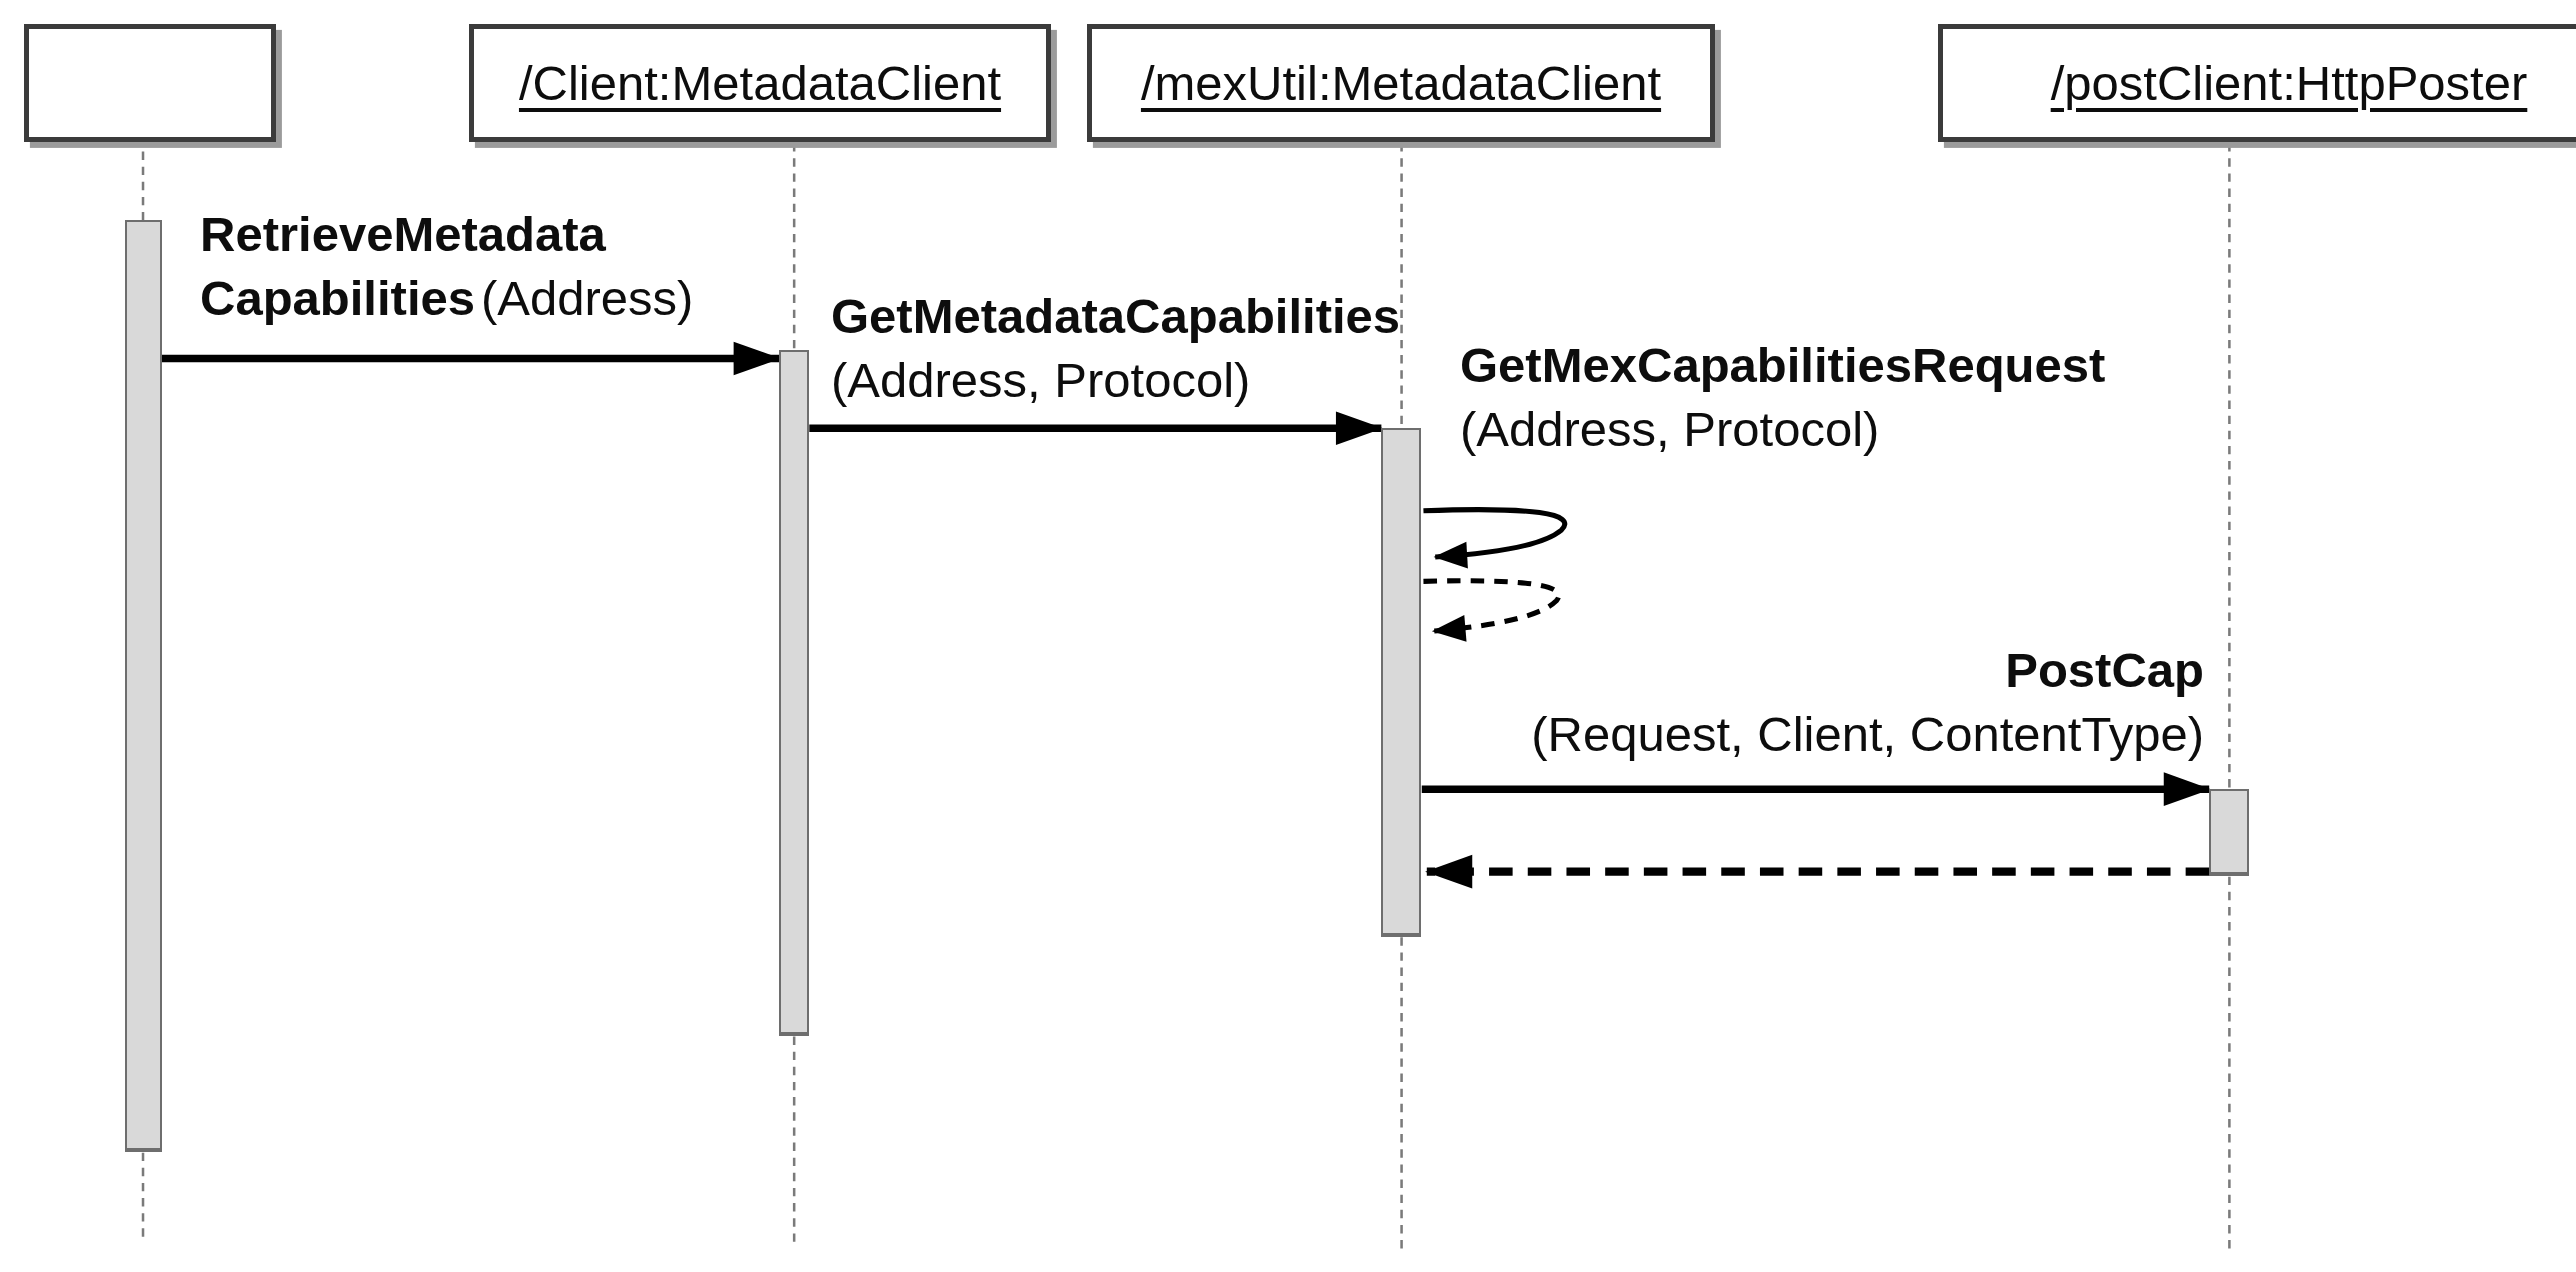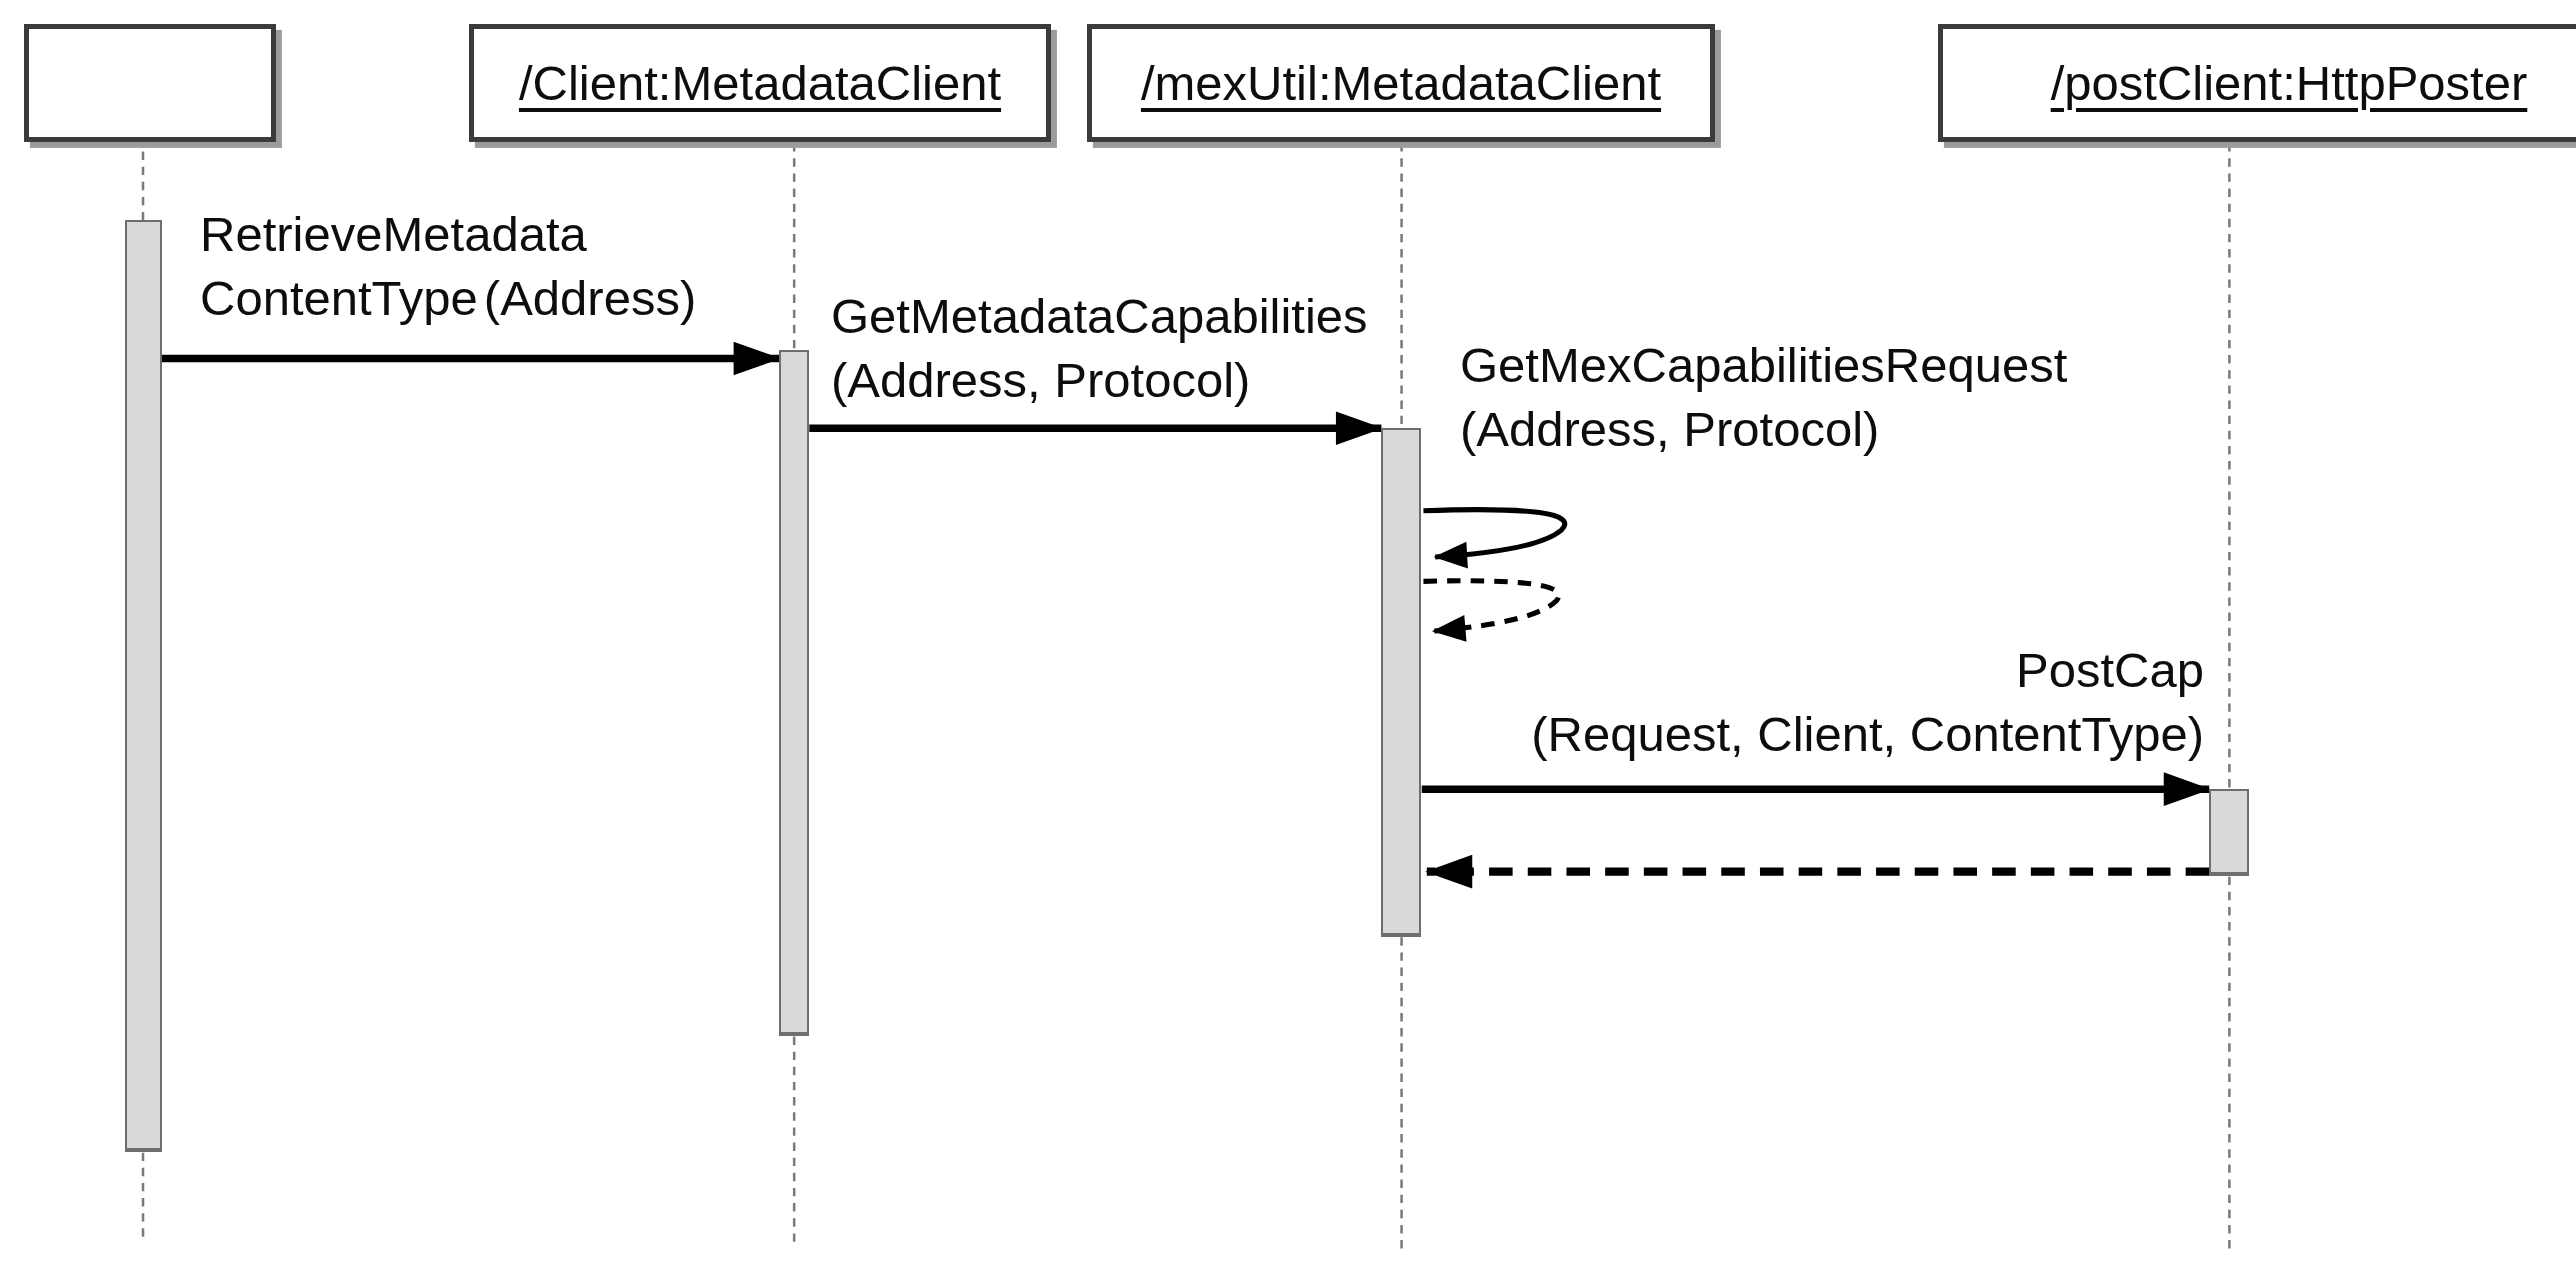--- a/index.html
+++ b/index.html
@@ -40,21 +40,21 @@
     border-bottom-width:4.2px;
   }
   
   .msg{
     position:absolute;
     font-size:49px;
     line-height:64px;
     white-space:nowrap;
     color:#0d0d0d;
   }
-  .msg .b{font-weight:400;}
+  .msg .b{font-weight:700;}
   .msg .sp{margin-left:6px;}
   .center{text-align:right;}
 </style>
 </head>
 <body>
 
 <div class="canvas">
 
   <svg class="layer" width="2576" height="1273" viewBox="0 0 3062 1513">
     <defs>
@@ -108,21 +108,21 @@
   </div>
 
   <div class="bar" style="left:125px;top:220px;width:37px;height:932px;"></div>
   <div class="bar" style="left:779px;top:350px;width:30px;height:686px;"></div>
   <div class="bar" style="left:1381px;top:428px;width:40px;height:509px;"></div>
   <div class="bar" style="left:2209px;top:789px;width:40px;height:87px;"></div>
 
   <div class="msg" style="left:200px;top:202px;">
     <div><span class="b">RetrieveMetadata</span></div>
     <div>
-      <span class="b">ContentType</span><span class="sp">(Address)</span>
+      <span class="b">Capabilities</span><span class="sp">(Address)</span>
     </div>
   </div>
 
   <div class="msg" style="left:831px;top:284px;">
     <div><span class="b">GetMetadataCapabilities</span></div>
     <div><span>(Address, Protocol)</span></div>
   </div>
 
   <div class="msg" style="left:1460px;top:333px;">
     <div><span class="b">GetMexCapabilitiesRequest</span></div>

